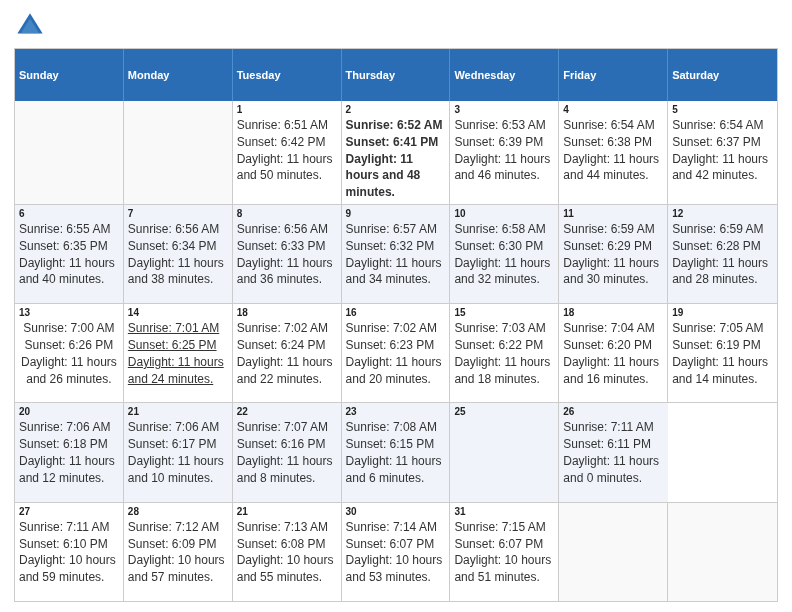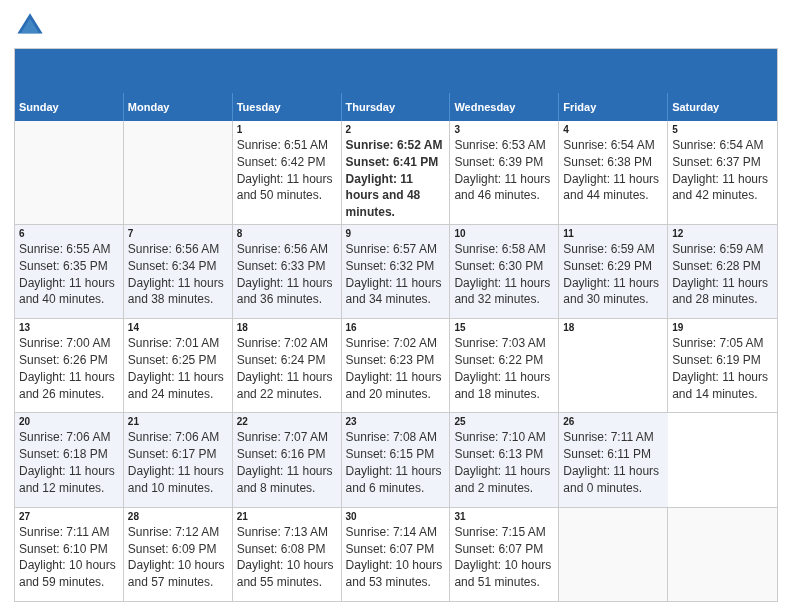--- a/index.html
+++ b/index.html
@@ -61,24 +61,23 @@
     }
     .cal-header {
       display: grid;
       grid-template-columns: repeat(7, 1fr);
       background: #2a6db5;
     }
     .cal-header-cell {
       color: #fff;
       font-size: 11px;
       font-weight: bold;
-      padding: 8px 4px;
+      padding: 20px 4px;
       text-align: left;
       border-right: 1px solid #4a8fd0;
-      margin-top: 44px;
     }
     .cal-header-cell:last-child { border-right: none; }
     .cal-body {
       flex: 1;
       display: flex;
       flex-direction: column;
     }
     .cal-row {
       display: grid;
       grid-template-columns: repeat(7, 1fr);
@@ -215,27 +214,27 @@
           <div class="cal-cell alt-row">
             <div class="day-num">12</div>
             <div class="day-info" style="white-space: pre-line;">Sunrise: 6:59 AM
 Sunset: 6:28 PM
 Daylight: 11 hours and 28 minutes.</div>
           </div>
         </div>
         <div class="cal-row">
           <div class="cal-cell">
             <div class="day-num">13</div>
-            <div class="day-info" style="white-space: pre-line;">Sunrise: 7:00 AM
+            <div class="day-info" style="white-space: pre-line; text-align: center;">Sunrise: 7:00 AM
 Sunset: 6:26 PM
 Daylight: 11 hours and 26 minutes.</div>
           </div>
           <div class="cal-cell">
             <div class="day-num">14</div>
-            <div class="day-info" style="white-space: pre-line;">Sunrise: 7:01 AM
+            <div class="day-info" style="white-space: pre-line; text-decoration: underline;">Sunrise: 7:01 AM
 Sunset: 6:25 PM
 Daylight: 11 hours and 24 minutes.</div>
           </div>
           <div class="cal-cell">
             <div class="day-num">18</div>
             <div class="day-info" style="white-space: pre-line;">Sunrise: 7:02 AM
 Sunset: 6:24 PM
 Daylight: 11 hours and 22 minutes.</div>
           </div>
           <div class="cal-cell">
@@ -245,20 +244,23 @@
 Daylight: 11 hours and 20 minutes.</div>
           </div>
           <div class="cal-cell">
             <div class="day-num">15</div>
             <div class="day-info" style="white-space: pre-line;">Sunrise: 7:03 AM
 Sunset: 6:22 PM
 Daylight: 11 hours and 18 minutes.</div>
           </div>
           <div class="cal-cell">
             <div class="day-num">18</div>
+            <div class="day-info" style="white-space: pre-line;">Sunrise: 7:04 AM
+Sunset: 6:20 PM
+Daylight: 11 hours and 16 minutes.</div>
           </div>
           <div class="cal-cell">
             <div class="day-num">19</div>
             <div class="day-info" style="white-space: pre-line;">Sunrise: 7:05 AM
 Sunset: 6:19 PM
 Daylight: 11 hours and 14 minutes.</div>
           </div>
         </div>
         <div class="cal-row">
           <div class="cal-cell alt-row">
@@ -280,23 +282,20 @@
 Daylight: 11 hours and 8 minutes.</div>
           </div>
           <div class="cal-cell alt-row">
             <div class="day-num">23</div>
             <div class="day-info" style="white-space: pre-line;">Sunrise: 7:08 AM
 Sunset: 6:15 PM
 Daylight: 11 hours and 6 minutes.</div>
           </div>
           <div class="cal-cell alt-row">
             <div class="day-num">25</div>
-            <div class="day-info" style="white-space: pre-line;">Sunrise: 7:10 AM
-Sunset: 6:13 PM
-Daylight: 11 hours and 2 minutes.</div>
           </div>
           <div class="cal-cell alt-row">
             <div class="day-num">26</div>
             <div class="day-info" style="white-space: pre-line;">Sunrise: 7:11 AM
 Sunset: 6:11 PM
 Daylight: 11 hours and 0 minutes.</div>
           </div>
         </div>
         <div class="cal-row">
           <div class="cal-cell">

